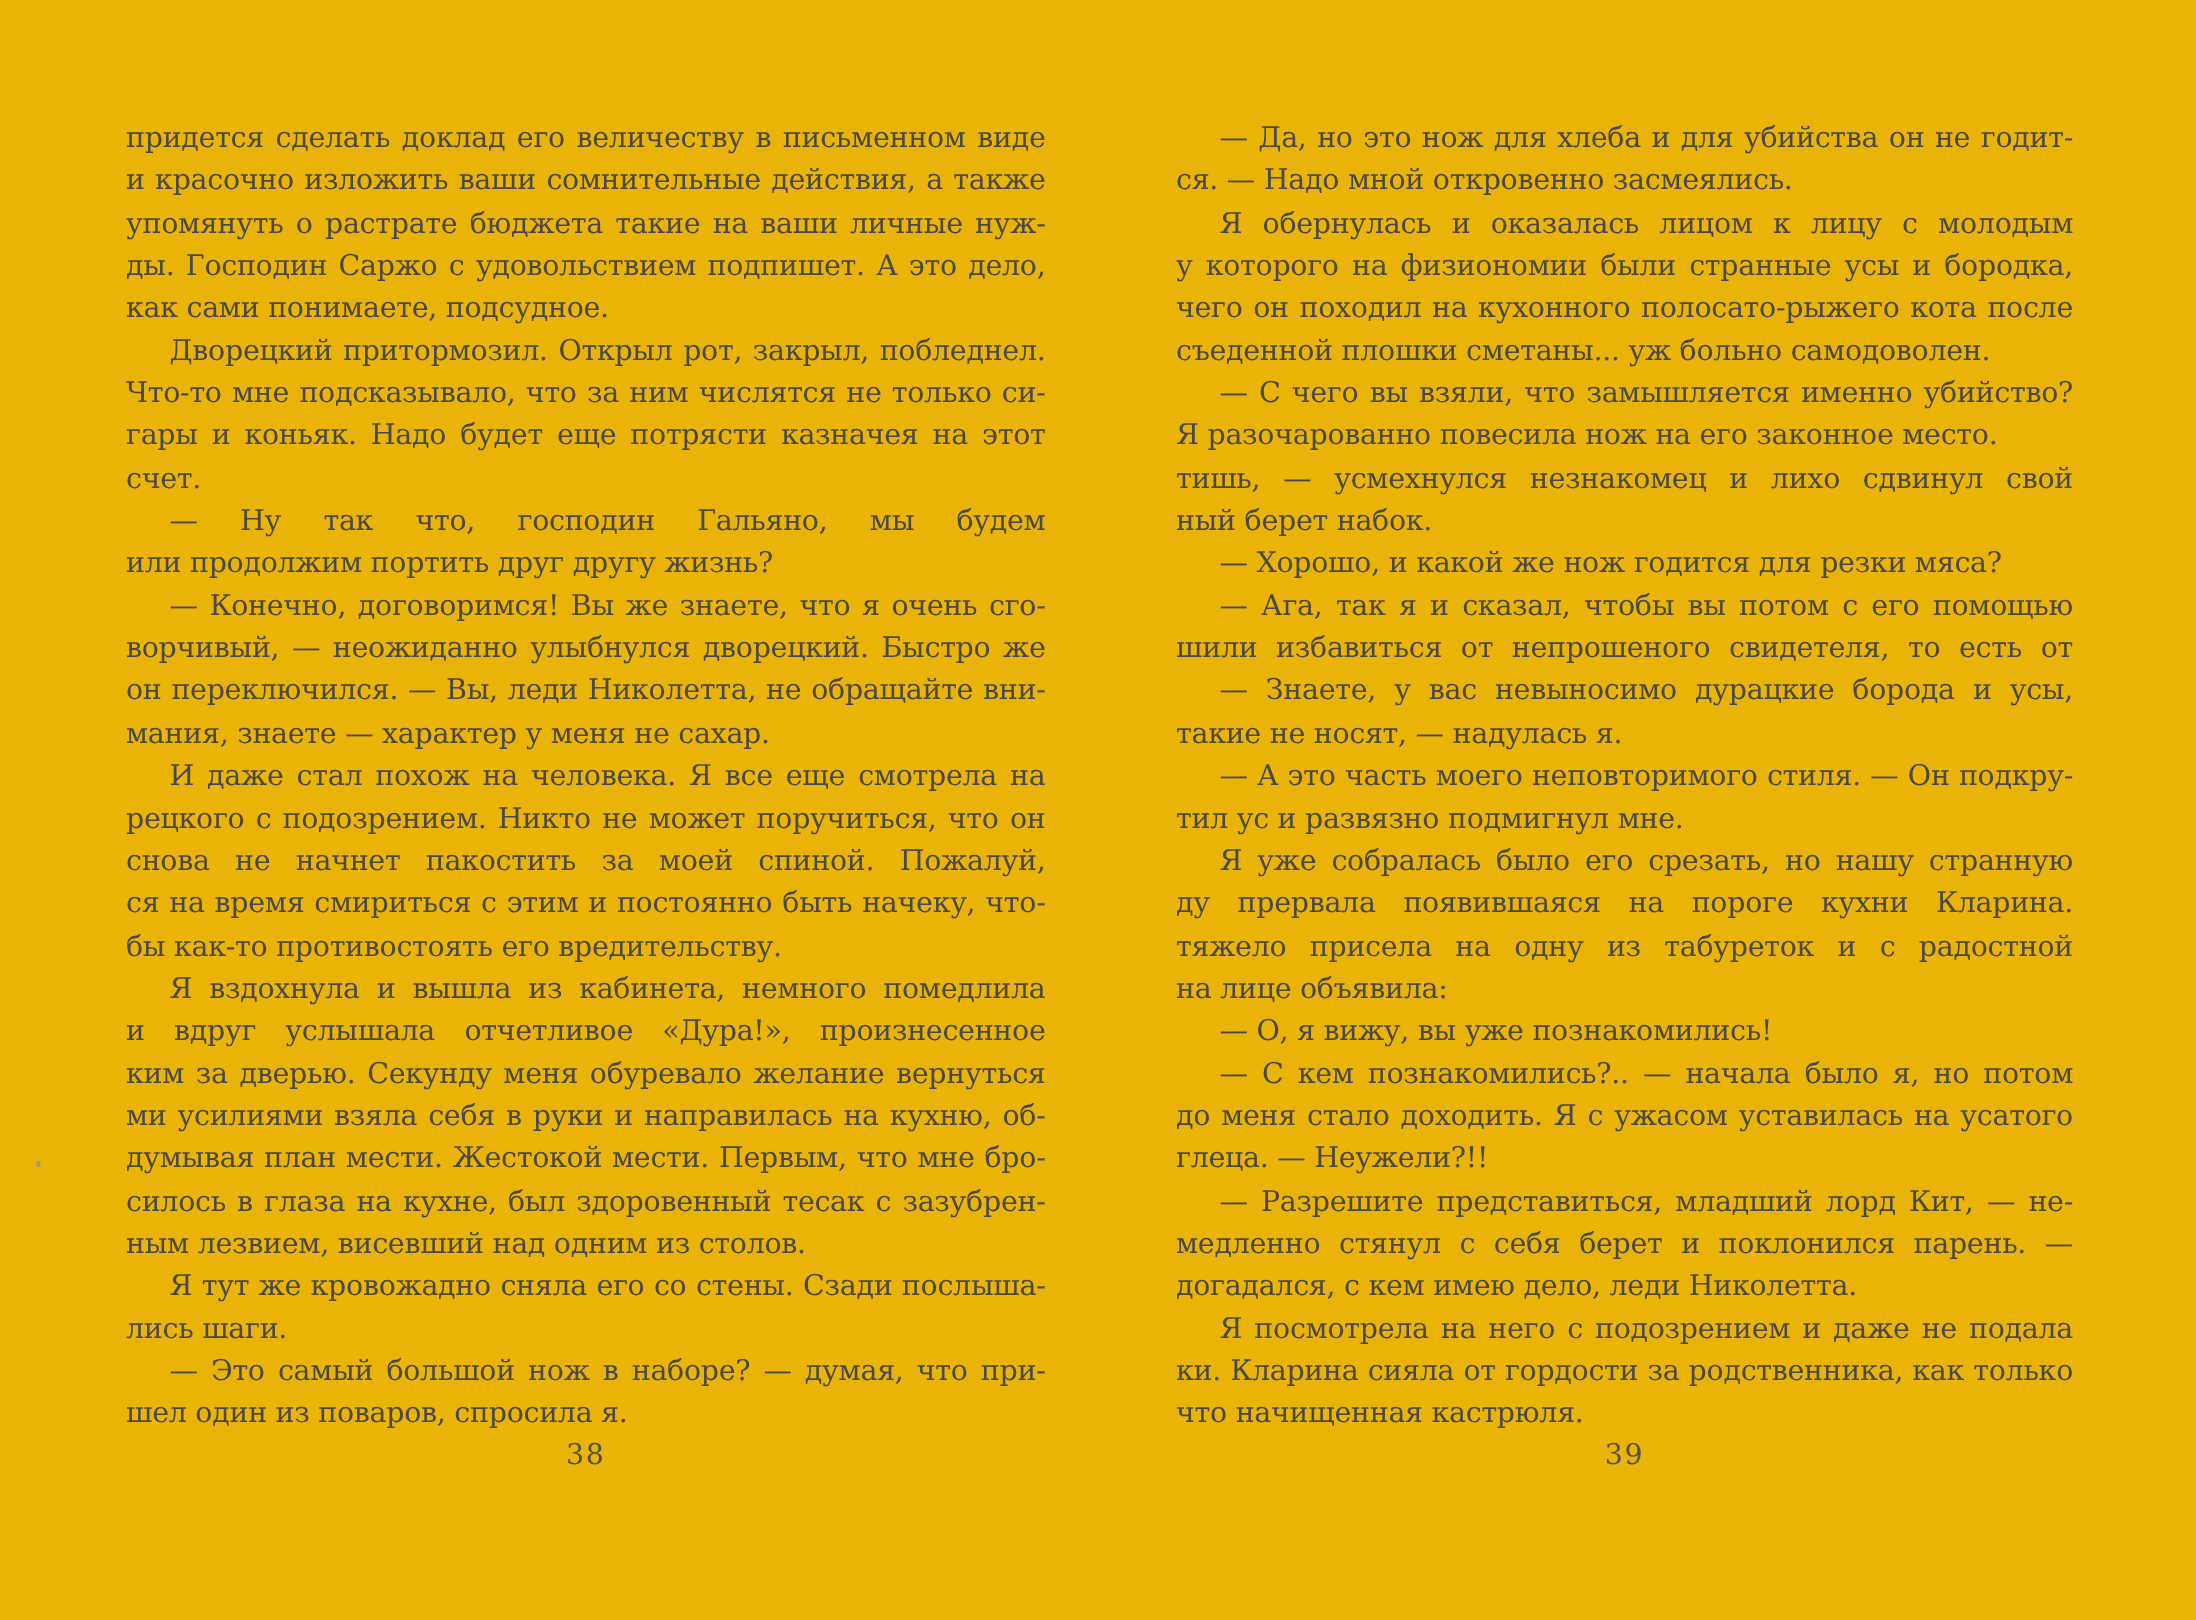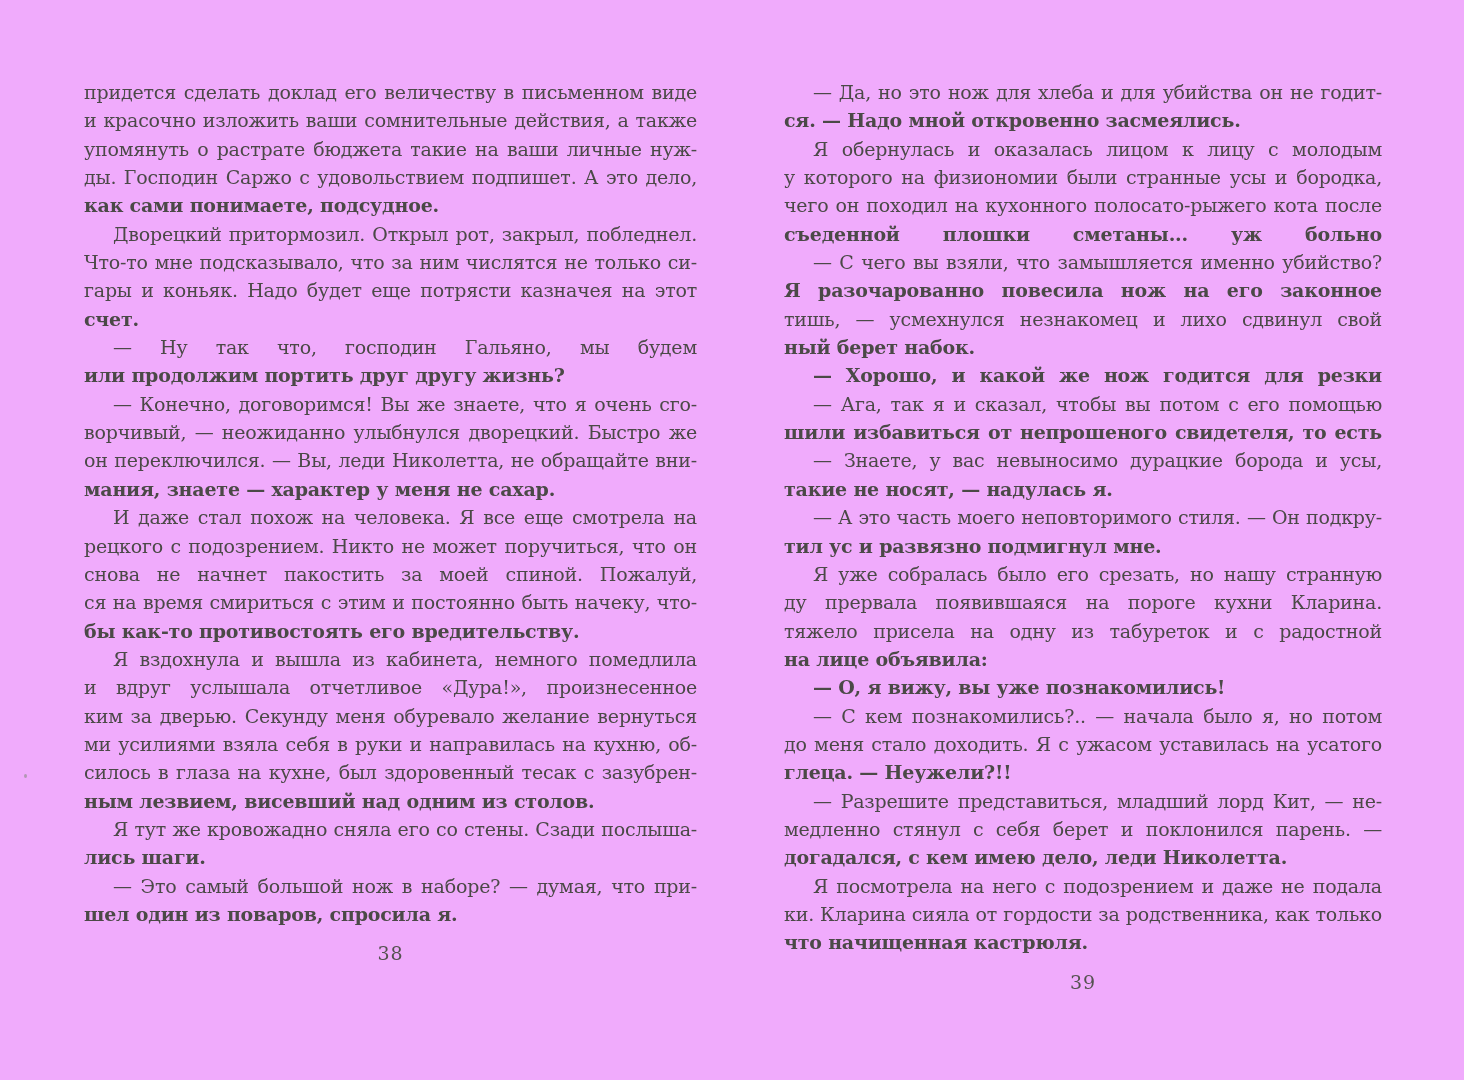--- a/index.html
+++ b/index.html
@@ -7,21 +7,21 @@
     padding: 0;
     width: 1464px;
     height: 1080px;
     background: #fdfdfc;
     font-family: "DejaVu Serif", "Liberation Serif", serif;
   }
   .spread {
     position: relative;
     width: 1464px;
     height: 1080px;
-    background: #f0abfc;
+    background: #eab308;
     overflow: hidden;
     color: #4b4947;
   }
   .page {
     position: absolute;
     top: 78px;
   }
   .page.left  { left: 84px;  width: 613px; }
   .page.right { left: 784px; width: 598px; }
   .textblock { width: 100%; }
@@ -29,23 +29,23 @@
     height: 28.35px;
     line-height: 28.35px;
     font-size: 19px;
     letter-spacing: -0.2px;
     text-align: justify;
     text-align-last: justify;
     overflow: hidden;
     white-space: normal;
   }
   .line.indent { padding-left: 29px; }
-  .line.last   { text-align-last: left; font-weight: bold; }
+  .line.last   { text-align-last: left; }
   .pagenum {
-    margin-top: 14px;
+    margin-top: 2px;
     text-align: center;
     font-size: 19px;
     color: #545250;
     letter-spacing: 1px;
   }
   .speck {
     position: absolute;
     left: 24px;
     top: 774px;
     width: 3px;
@@ -80,20 +80,21 @@
         <div class="line last">мания, знаете — характер у меня не сахар.</div>
         <div class="line indent">И даже стал похож на человека. Я все еще смотрела на дво-</div>
         <div class="line">рецкого с подозрением. Никто не может поручиться, что он</div>
         <div class="line">снова не начнет пакостить за моей спиной. Пожалуй, придет-</div>
         <div class="line">ся на время смириться с этим и постоянно быть начеку, что-</div>
         <div class="line last">бы как-то противостоять его вредительству.</div>
         <div class="line indent">Я вздохнула и вышла из кабинета, немного помедлила</div>
         <div class="line">и вдруг услышала отчетливое «Дура!», произнесенное дворец-</div>
         <div class="line">ким за дверью. Секунду меня обуревало желание вернуться</div>
         <div class="line">ми усилиями взяла себя в руки и направилась на кухню, об-</div>
+        <div class="line">думывая план мести. Жестокой мести. Первым, что мне бро-</div>
         <div class="line">силось в глаза на кухне, был здоровенный тесак с зазубрен-</div>
         <div class="line last">ным лезвием, висевший над одним из столов.</div>
         <div class="line indent">Я тут же кровожадно сняла его со стены. Сзади послыша-</div>
         <div class="line last">лись шаги.</div>
         <div class="line indent">— Это самый большой нож в наборе? — думая, что при-</div>
         <div class="line last">шел один из поваров, спросила я.</div>
       </div>
     <div class="pagenum">38</div>
   </section>
 

